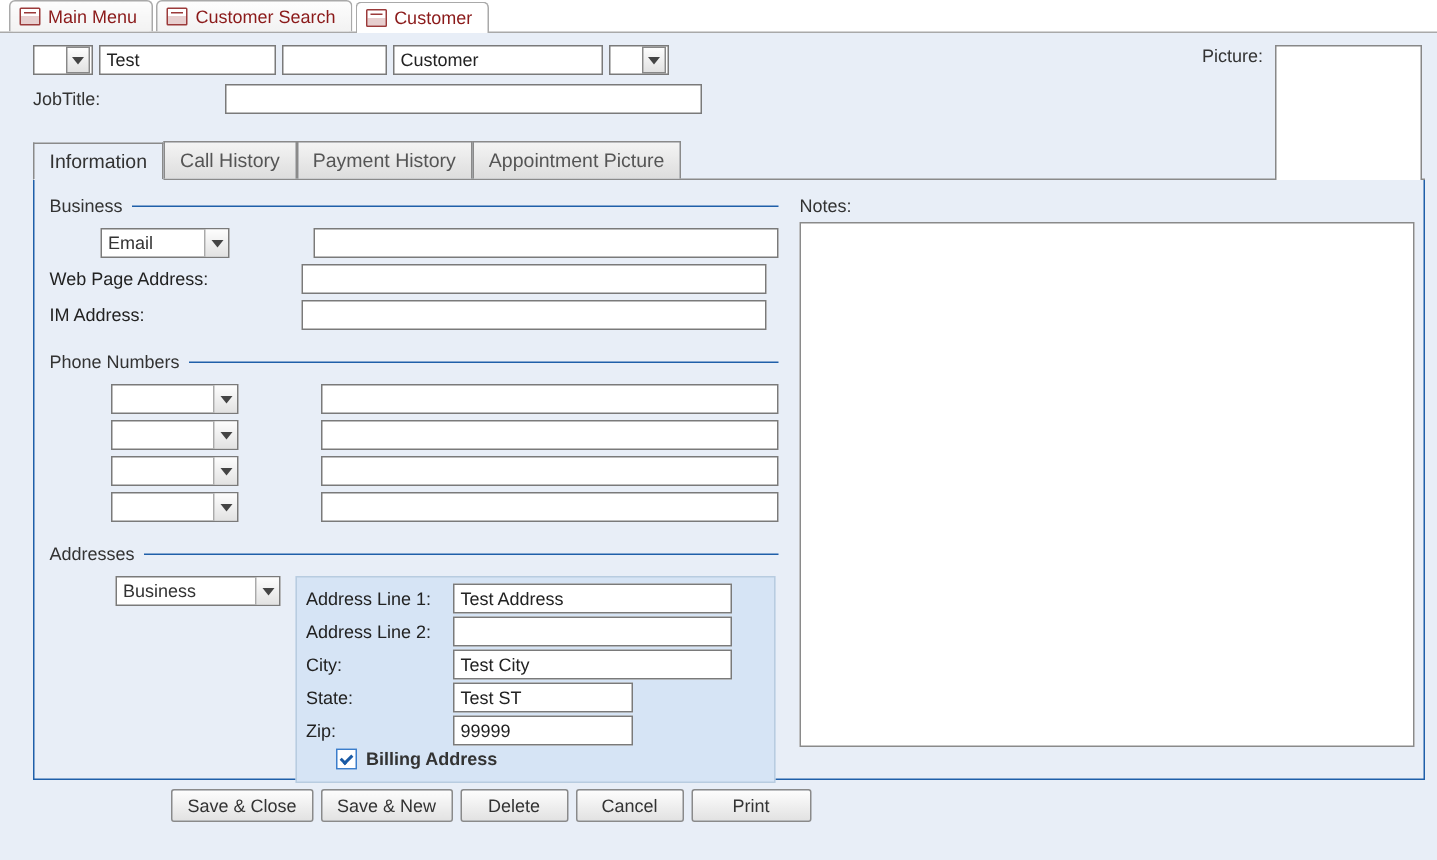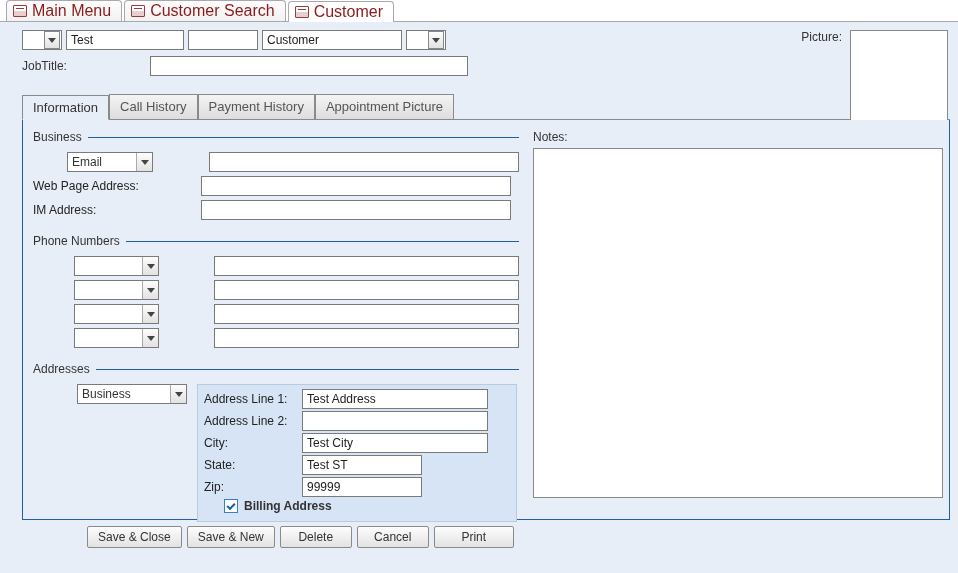--- a/index.html
+++ b/index.html
@@ -47,21 +47,21 @@
   background: linear-gradient(#fff 50%, #e7cfcf 50%);
   border-radius: 1px;
   position: relative;
 }
 .tab-icon::before {
   content:"";
   position:absolute;
   top:2px; left:2px; right:2px;
   height:1px; background:#9b3a3a;
 }
-.window-tab span { color:#8b1a1a; font-size:16px; }
+.window-tab span { color:#8b1a1a; font-size:12px; }
 
 .workspace {
   padding: 8px 8px 0 22px;
   background: #e8eef7;
   height: calc(573px - 22px);
   position: relative;
 }
 
 
 .name-row {
@@ -193,21 +193,21 @@
 
 .notes-textarea {
   width:410px; height:350px; border:1px solid #8a8a8a; background:#fff;
   resize:none; font-family:inherit; font-size:12px;
 }
 
 
 .button-row {
   display:flex; gap:5px; justify-content:flex-start;
   margin-top:6px;
-  margin-left:65px;
+  margin-left:92px;
 }
 .btn {
   height:22px; padding:2px 10px;
   border:1px solid #8a8a8a;
   background:linear-gradient(#fdfdfd,#e2e2e2);
   border-radius:2px;
   font-size:12px;
   color:#333;
   cursor:pointer;
   min-width:72px;

